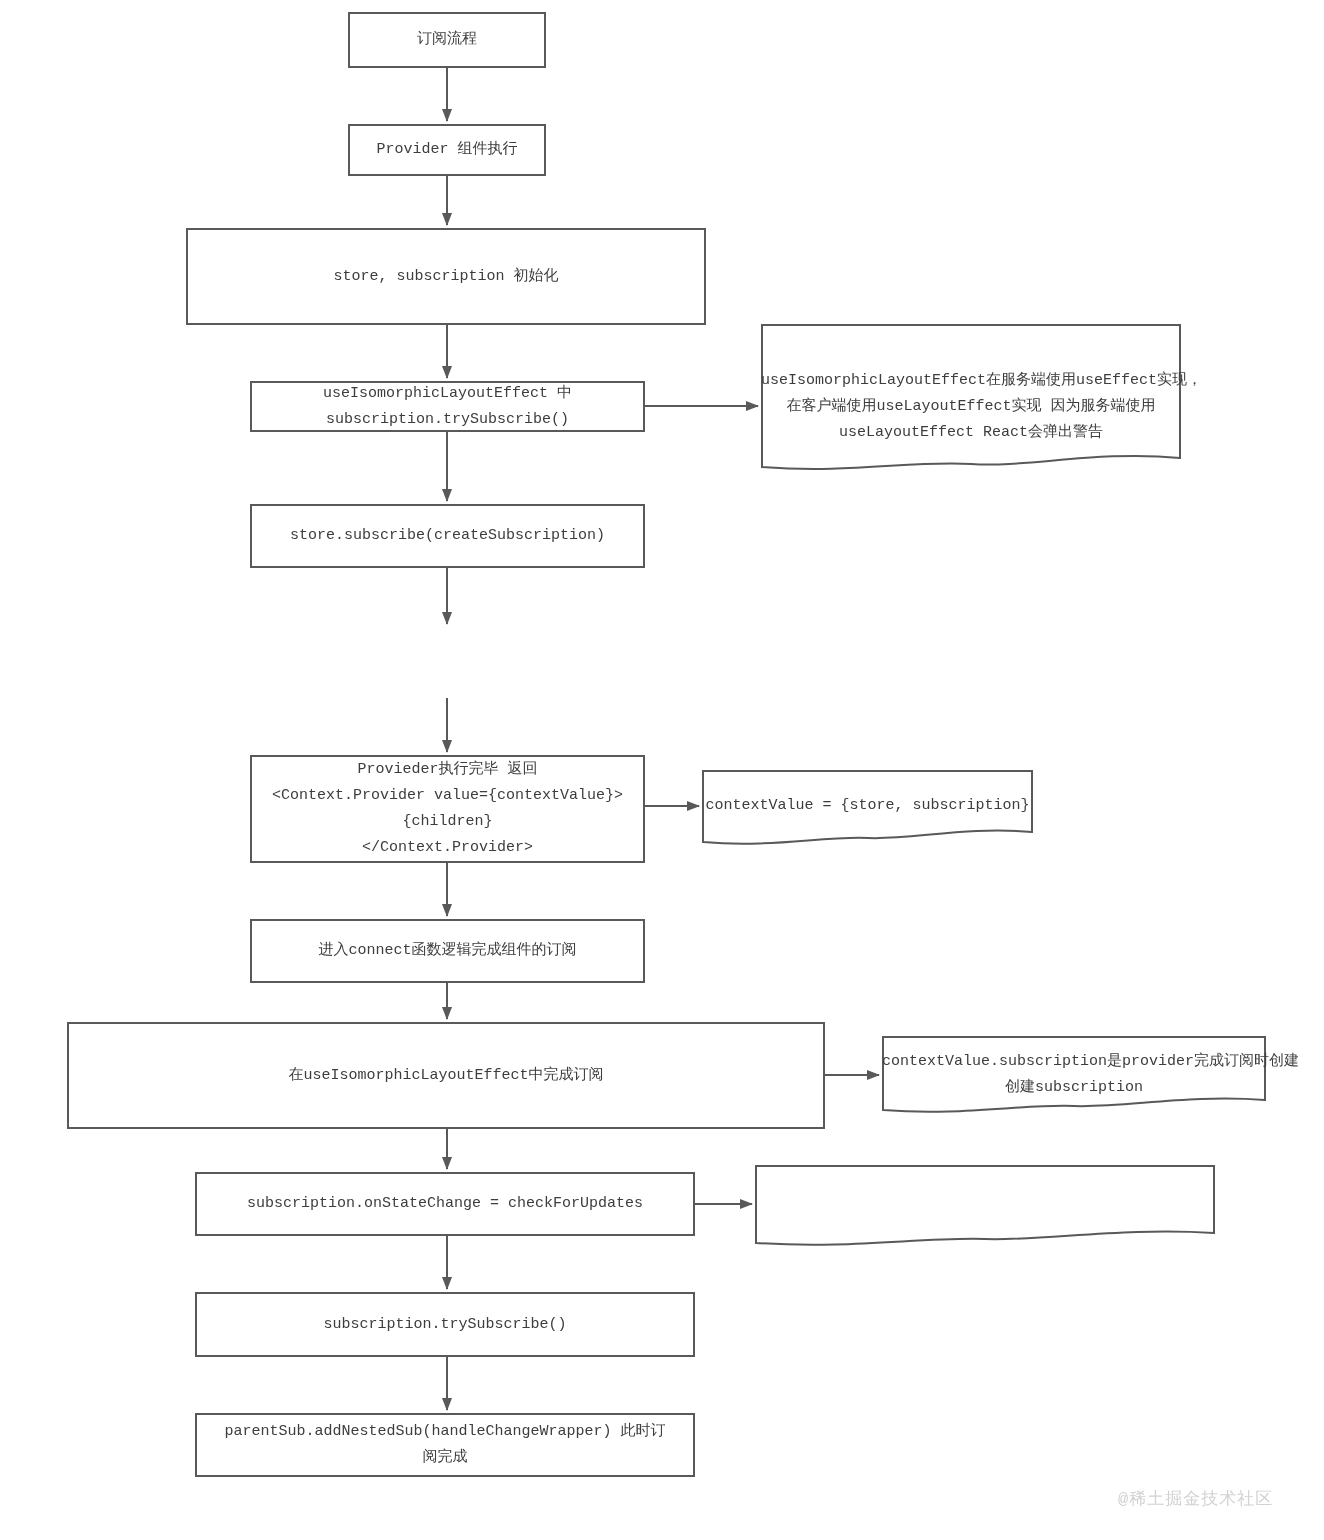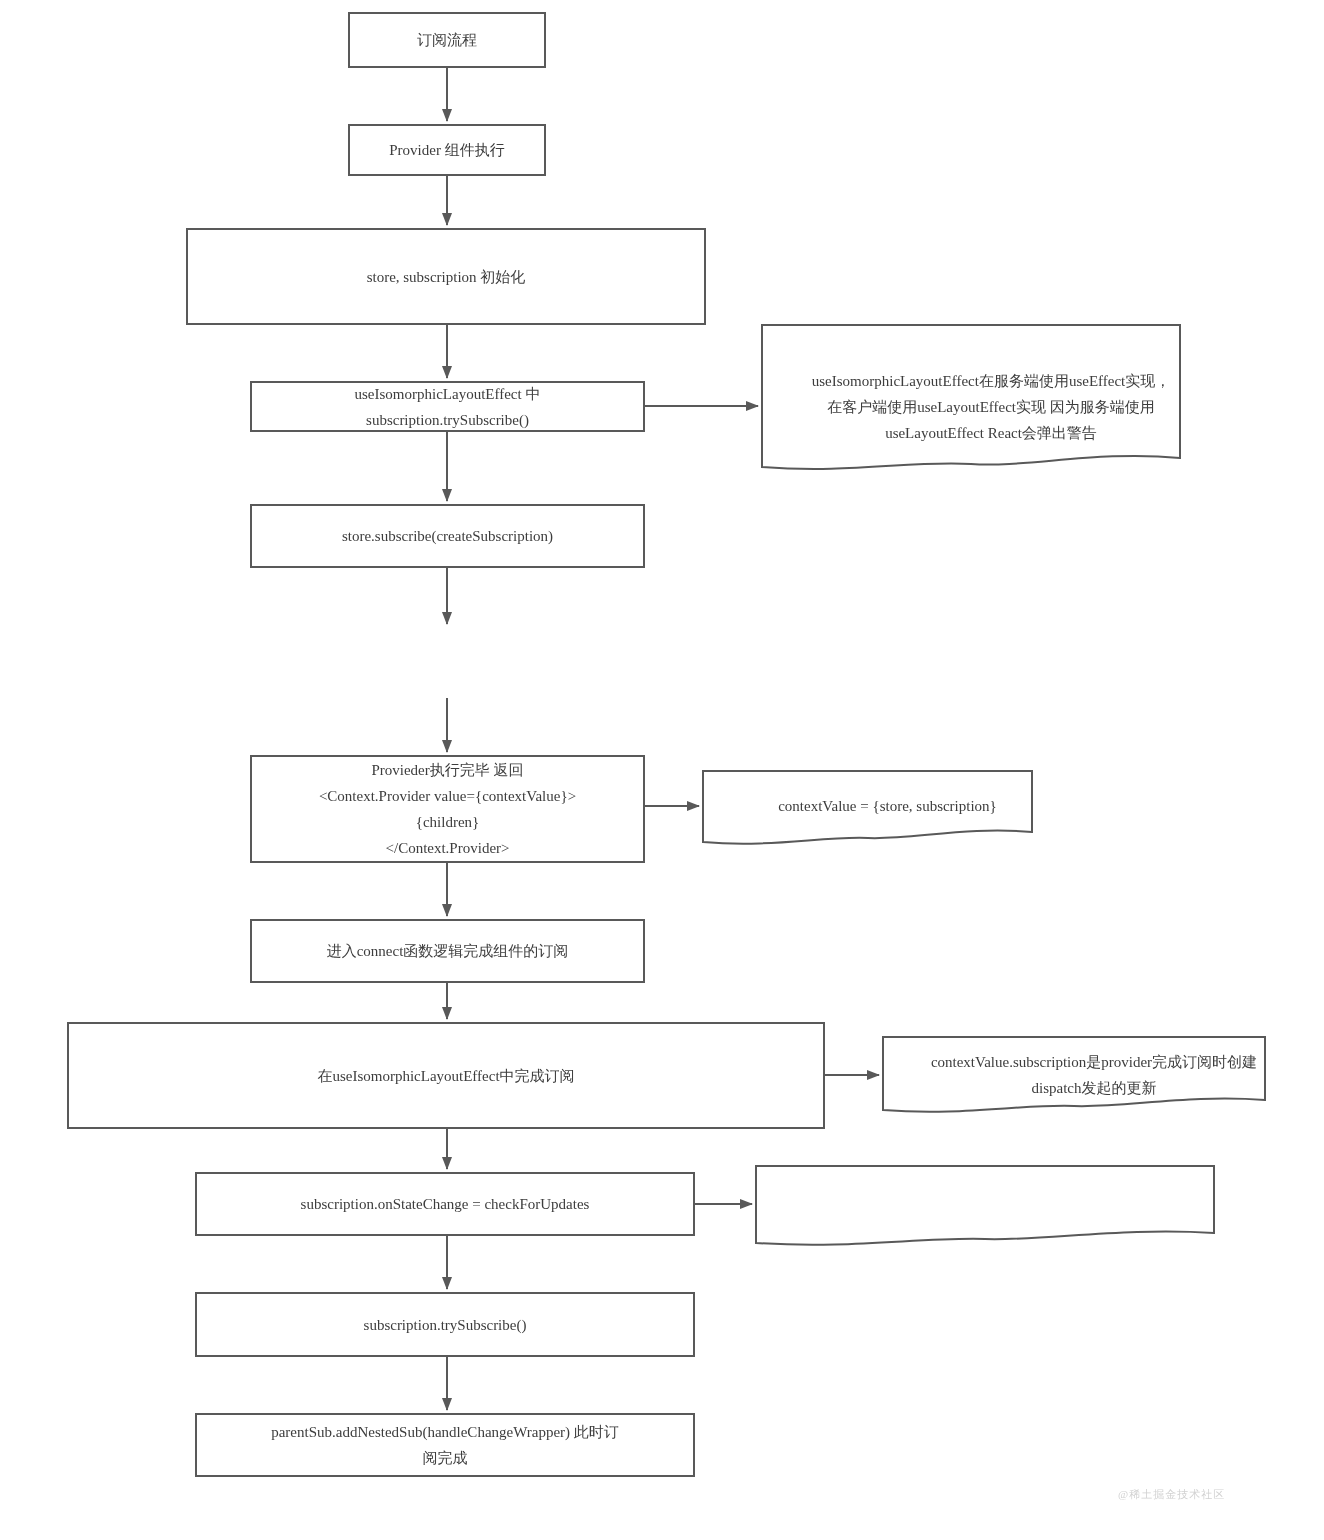--- a/index.html
+++ b/index.html
@@ -1,20 +1,20 @@
 <!DOCTYPE html>
 <html><head>
 <meta charset="utf-8">
 <style>
   html,body{margin:0;padding:0;background:#ffffff;}
   #canvas{
     position:relative;
     width:1324px;height:1540px;
     background:#ffffff;
-    font-family:Liberation Serif, serif;
+    font-family:Liberation Mono, monospace;
     color:#3d3d3d;
     overflow:hidden;
     border-radius:28px;
   }
   .layer{position:absolute;left:0;top:0;}
   .node{
     position:absolute;
     box-sizing:border-box;
     border:2px solid #595959;
     background:#ffffff;
@@ -23,36 +23,35 @@
     justify-content:center;
     align-items:center;
     text-align:center;
     font-size:15px;
     line-height:26px;
     z-index:2;
   }
   .doc{
     position:absolute;
     z-index:2;
-    padding-left:40px;
   }
   .doc svg{position:absolute;left:0;top:0;}
   .doc .doc-text{
     position:absolute;
     left:0;right:0;
     text-align:center;
     font-size:15px;
     line-height:26px;
     z-index:3;
   }
   .line{white-space:nowrap;}
   #watermark{
     position:absolute;
     left:1118px;top:1487px;
-    font-size:11px;
+    font-size:17px;
     color:#d2d2d2;
     letter-spacing:1px;
     z-index:1;
   }
 </style>
 </head>
 <body>
 
 <div id="canvas">
 
@@ -150,21 +149,21 @@
       <div class="line">contextValue = {store, subscription}</div>
     </div>
   </div>
 
   <div class="doc" style="left:882px;top:1036px;width:384px;height:82px">
     <svg width="384" height="82" viewBox="0 0 384 82">
       <path d="M1,1 H383 V64 C306,58 242,72 192,70 C139,68 81,80 1,74 Z" fill="#ffffff" stroke="#595959" stroke-width="2"></path>
     </svg>
     <div class="doc-text" style="top:13px">
       <div class="line">contextValue.subscription是provider完成订阅时创建</div>
-      <div class="line">dispatch发起的更新</div>
+      <div class="line">创建subscription</div>
     </div>
   </div>
 
   <div class="doc" style="left:755px;top:1165px;width:460px;height:86px">
     <svg width="460" height="86" viewBox="0 0 460 86">
       <path d="M1,1 H459 V68 C367,62 290,76 230,74 C166,72 98,84 1,78 Z" fill="#ffffff" stroke="#595959" stroke-width="2"></path>
     </svg>
   </div>
 
   <div id="watermark">@稀土掘金技术社区</div>

